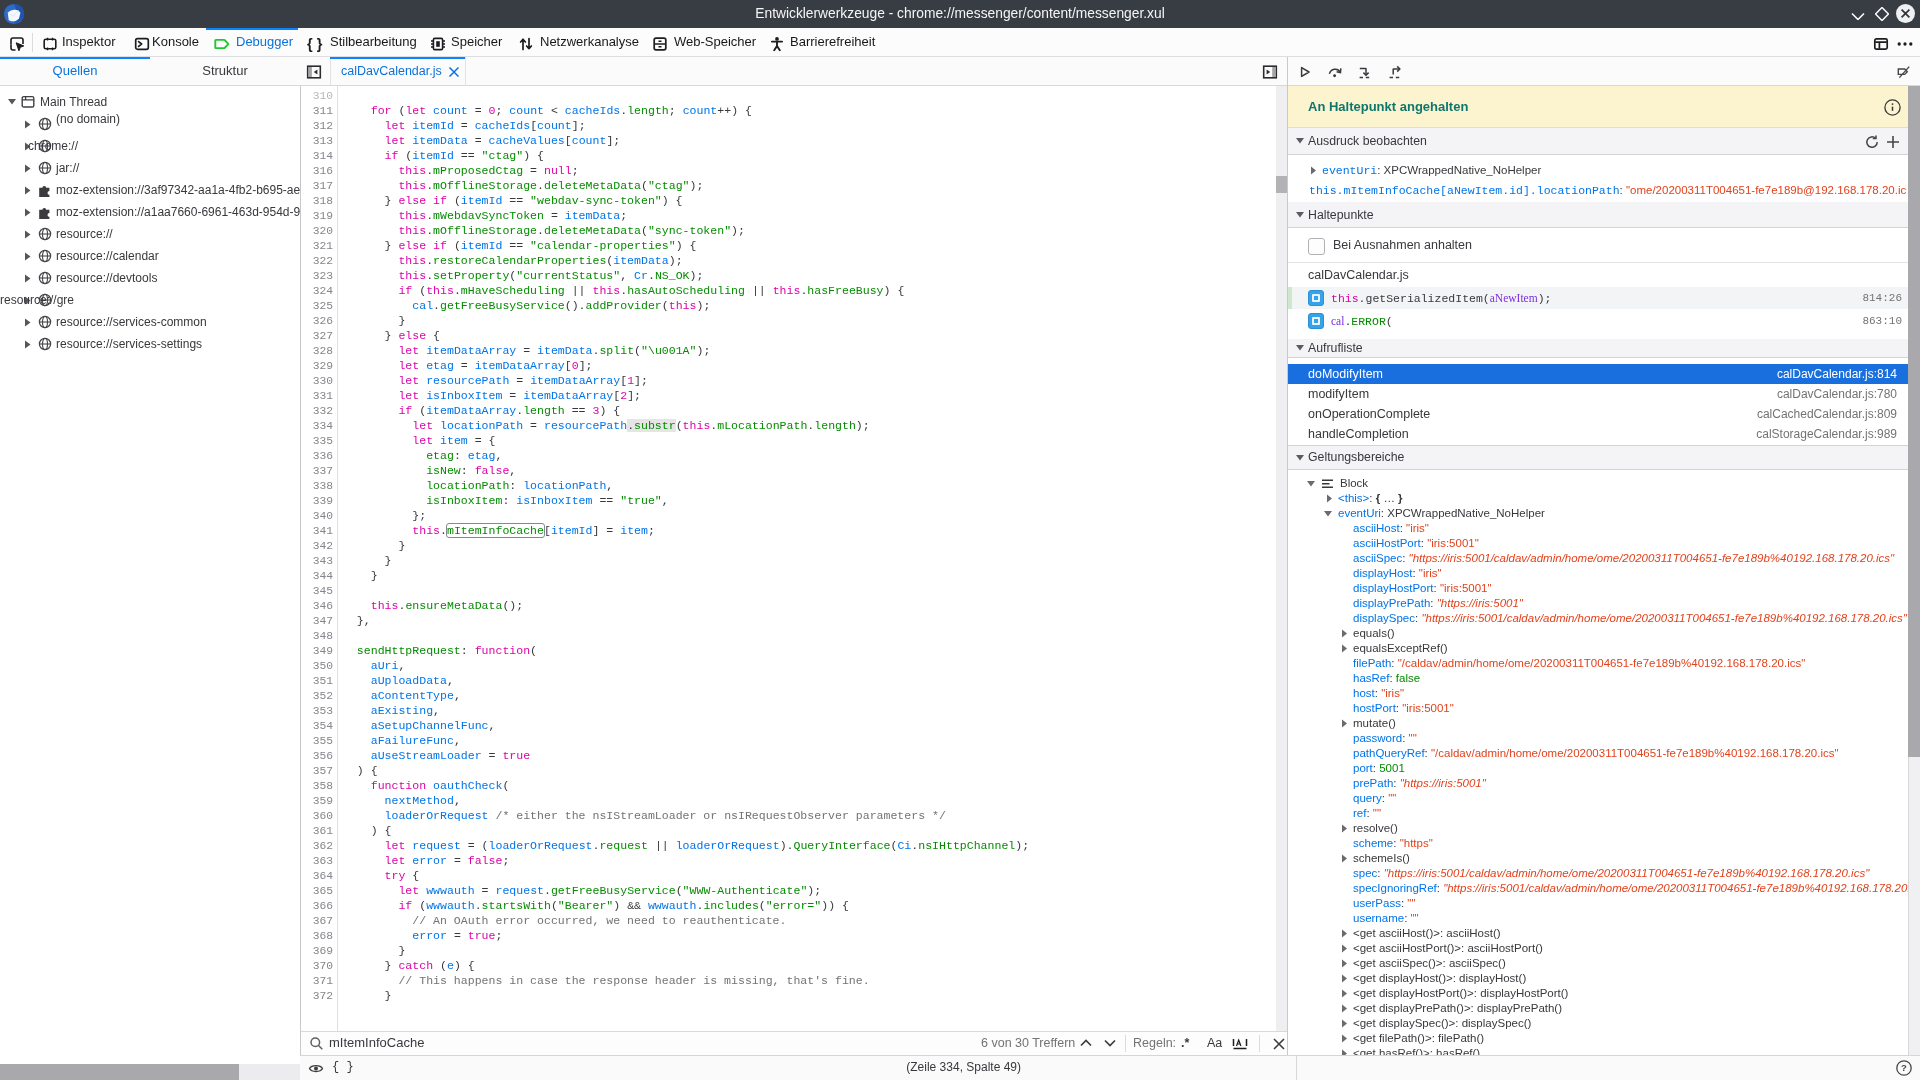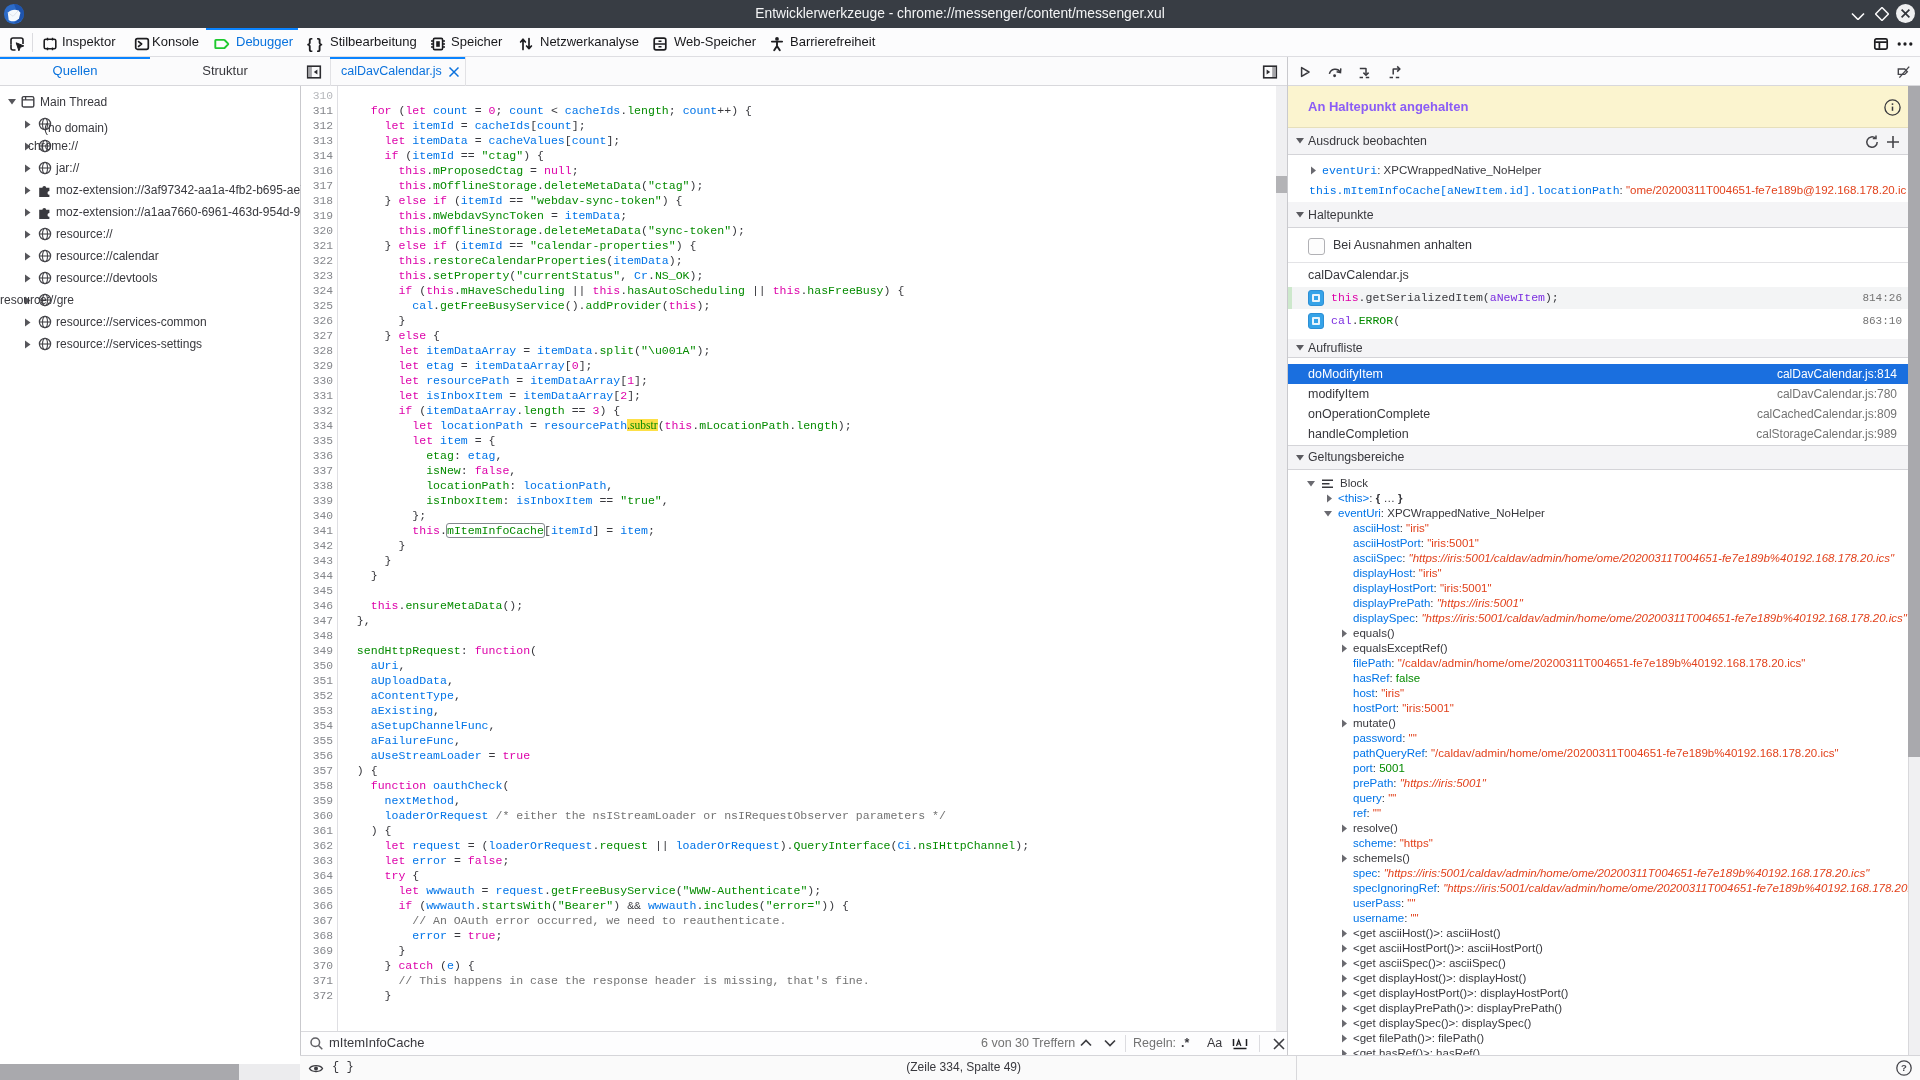--- a/index.html
+++ b/index.html
@@ -26,21 +26,21 @@
 #codewrap{left:301px;top:86px;width:975px;height:945px;background:#fff;overflow:hidden;}
 #gutline{left:337px;top:86px;width:1px;height:945px;background:#dfdfe3;}
 .r{height:15px;line-height:15px;font-family:"Liberation Mono",monospace;font-size:11.55px;white-space:pre;}
 .n{display:inline-block;width:32px;text-align:right;color:#84868b;font-size:11.3px;}
 .n.dim{color:#b5b7bb;}
 .c{margin-left:10px;color:#38383d;}
 .kw{color:#dd00a9;}
 .v{color:#0074e8;}
 .gp{color:#058b00;}
 .cm{color:#737373;}
-.hl{background:#fde047;font-family:Liberation Serif, serif;}
+.hl{background:#e5e5e5;}
 .box{color:#058b00;outline:1px solid #84898e;border-radius:2px;}
 
 #vtrack{left:1276px;top:86px;width:11px;height:945px;background:#efeff1;}
 #vthumb{left:1276px;top:176px;width:11px;height:17px;background:#b3b3b6;}
 
 #searchbar{left:301px;top:1031px;width:987px;height:25px;background:#fdfdfe;border-top:1px solid #d9d9dd;box-sizing:border-box;}
 .sb{position:absolute;top:0;height:24px;line-height:24px;font-size:13px;color:#38383d;white-space:nowrap;}
 .sbg{color:#737373;font-size:12.5px;}
 
 #footer{left:300px;top:1055px;width:1620px;height:25px;background:#fafafa;border-top:1px solid #d5d5d9;box-sizing:border-box;}
@@ -55,21 +55,21 @@
 .hdr{background:#f4f4f6;border-bottom:1px solid #d4d4d8;font-size:12.5px;color:#38383d;}
 .hdrt{position:absolute;left:20px;top:0;line-height:25px;font-size:12.3px;color:#38383d;}
 .yellow{background:#fbf4cf;border-bottom:1px solid #e6dfbc;}
 .srow{position:absolute;left:0;width:620px;white-space:nowrap;overflow:hidden;font-size:11.5px;color:#38383d;}
 .mono{font-family:"Liberation Mono",monospace;font-size:11.5px;}
 .blu{color:#0074e8;}
 .red{color:#e2421c;}
 .redi{color:#e2421c;font-style:italic;}
 .grn{color:#058b00;}
 .gry{color:#737373;}
-.pur{color:#7b2ee0;}
+.pur{color:#7b2ee0;font-family:Liberation Serif, serif;}
 .mag{color:#dd00a9;}
 .cbx{position:absolute;width:14px;height:14px;border:1px solid #2d8fd5;border-radius:3px;background:#35a3e8;}
 .cbx i{position:absolute;left:3px;top:3px;width:4px;height:4px;border:2px solid #e8f4fc;border-radius:1px;}
 .fr{position:absolute;left:0;width:620px;height:20px;line-height:20px;font-size:12.5px;}
 .frn{position:absolute;left:20px;}
 .frl{position:absolute;right:11px;color:#737373;font-size:12px;}
 #rvtrack{left:1908px;top:86px;width:12px;height:969px;background:#f0f0f2;border-left:1px solid #d8d8db;box-sizing:border-box;}
 #rvthumb{left:1908px;top:86px;width:12px;height:671px;background:#a9a9ad;}
 </style></head><body>
 <div id="app">
@@ -201,21 +201,21 @@
     </svg>
 <div class="trow abs" style="top:91px;padding-left:40px">Main Thread</div>
 <svg class="abs" style="left:25px;top:120px" width="6" height="9" viewBox="0 0 6 8" fill="none">
       <path d="M0 0 L5.5 4 L0 8 Z" fill="#56565b"></path>
     </svg>
 <svg class="abs" style="left:38px;top:117px" width="14" height="14" viewBox="0 0 14 14" fill="none">
       <circle cx="7" cy="7" r="5.6" stroke="#45454a" stroke-width="1.25"></circle>
       <ellipse cx="7" cy="7" rx="2.5" ry="5.6" stroke="#45454a" stroke-width="1.1"></ellipse>
       <path d="M1.4 7 h11.2" stroke="#45454a" stroke-width="1.1"></path>
     </svg>
-<div class="trow abs" style="top:117px;padding-left:44px">(no domain)</div>
+<div class="trow abs" style="top:108px;padding-left:56px">(no domain)</div>
 <svg class="abs" style="left:25px;top:142px" width="6" height="9" viewBox="0 0 6 8" fill="none">
       <path d="M0 0 L5.5 4 L0 8 Z" fill="#56565b"></path>
     </svg>
 <svg class="abs" style="left:38px;top:139px" width="14" height="14" viewBox="0 0 14 14" fill="none">
       <circle cx="7" cy="7" r="5.6" stroke="#45454a" stroke-width="1.25"></circle>
       <ellipse cx="7" cy="7" rx="2.5" ry="5.6" stroke="#45454a" stroke-width="1.1"></ellipse>
       <path d="M1.4 7 h11.2" stroke="#45454a" stroke-width="1.1"></path>
     </svg>
 <div class="trow abs" style="top:135px;padding-left:28px">chrome://</div>
 <svg class="abs" style="left:25px;top:164px" width="6" height="9" viewBox="0 0 6 8" fill="none">
@@ -398,21 +398,21 @@
 <div class="ft abs" style="left:332px;top:1055px;font-family:'Liberation Mono',monospace;font-size:12px">{ }</div>
 <div class="ft abs" style="right:631px;top:1055px;font-size:12px">(Zeile 334, Spalte 49)</div>
 <div class="vsep" style="left:1296px;top:1056px;height:24px;background:#d8d8db"></div>
 <svg class="abs" style="left:1896px;top:1060px" width="16" height="16" viewBox="0 0 16 16" fill="none">
       <circle cx="8" cy="8" r="7.2" stroke="#46464b" stroke-width="1.3"></circle>
       <text x="8" y="11.4" text-anchor="middle" font-family="Liberation Sans" font-size="9.5" font-weight="bold" fill="#46464b">?</text>
     </svg>
 <div id="rborder" class="abs"></div>
 <div id="right" class="abs">
 <div class="sec yellow" style="top:0px;height:42px"></div>
-      <div class="abs" style="left:20px;top:0px;height:41px;line-height:41px;font-size:13px;font-weight:bold;color:#8b5cf6">An Haltepunkt angehalten</div>
+      <div class="abs" style="left:20px;top:0px;height:41px;line-height:41px;font-size:13px;font-weight:bold;color:#0f766e">An Haltepunkt angehalten</div>
       <svg class="abs" style="left:596px;top:13px" width="17" height="17" viewBox="0 0 17 17" fill="none">
         <circle cx="8.5" cy="8.5" r="7.6" stroke="#38383d" stroke-width="1.3"></circle>
         <path d="M8.5 7.6 v4.2" stroke="#38383d" stroke-width="1.5"></path>
         <circle cx="8.5" cy="5.1" r=".95" fill="#38383d"></circle>
       </svg>
       <div class="sec hdr" style="top:42px;height:27px"></div>
       <svg class="abs" style="left:8px;top:52px" width="8" height="6" viewBox="0 0 8 6" fill="none">
         <path d="M0 0 L8 0 L4 5.5 Z" fill="#5b5b60"></path>
       </svg>
       <div class="abs hdrt" style="top:43px">Ausdruck beobachten</div>

